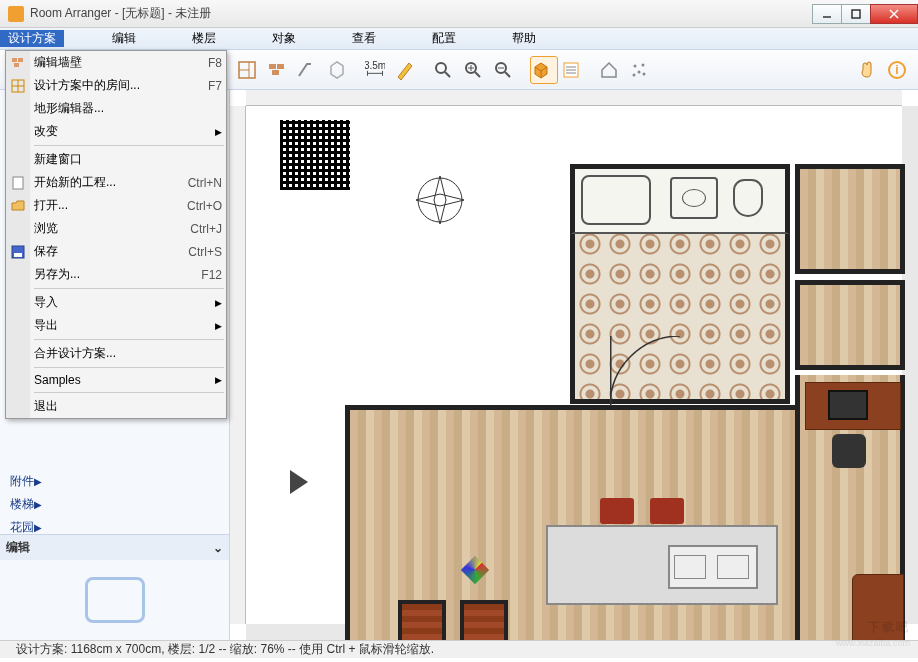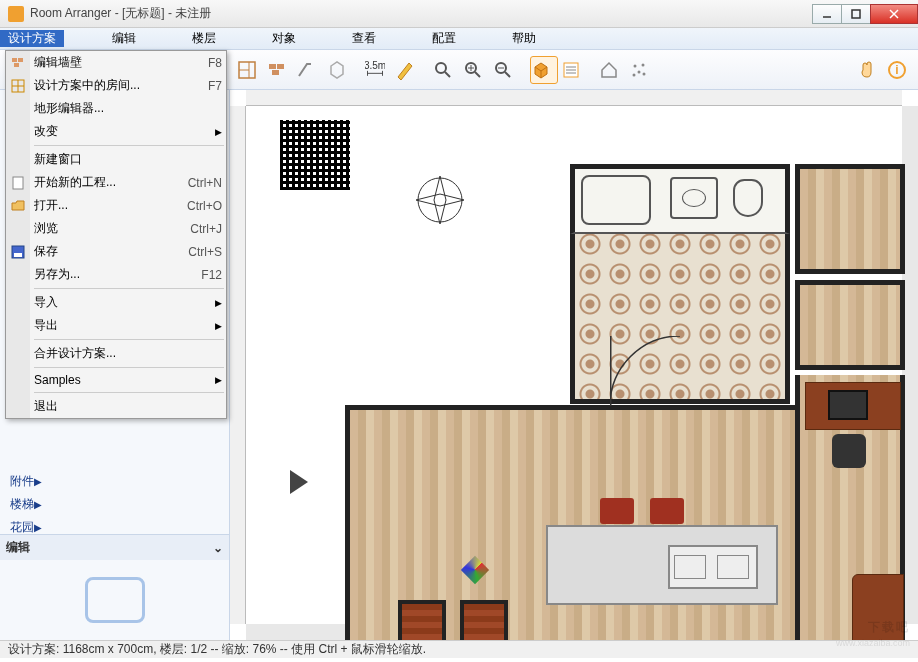--- a/index.html
+++ b/index.html
@@ -56,21 +56,21 @@
 
 
 .wood { background: repeating-linear-gradient(90deg, #d4b896 0 8px, #c9ad87 8px 16px, #dec9a8 16px 24px); }
 .tile-ornate { background-color: #e8e0d0;
   background-image:
      radial-gradient(circle at 15px 15px, #b89070 4px, transparent 5px),
      radial-gradient(circle at 15px 15px, transparent 8px, #b89070 9px, #b89070 10px, transparent 11px);
   background-size: 30px 30px; }
 
 
-.statusbar { height: 18px; background: #f0f0f0; border-top: 1px solid #ccc; display: flex; align-items: flex-end; padding: 0 8px; color: #333; }
+.statusbar { height: 18px; background: #f0f0f0; border-top: 1px solid #ccc; display: flex; align-items: flex-end; padding: 0 16px; color: #333; }
 
 
 .qr { position: absolute; width: 70px; height: 70px;
   background:
     repeating-linear-gradient(0deg, #000 0 3px, transparent 3px 6px),
     repeating-linear-gradient(90deg, #000 0 3px, transparent 3px 6px);
   background-blend-mode: multiply; }
 .compass { position: absolute; width: 60px; height: 60px; }
 .compass svg { width: 100%; height: 100%; }
 .play-tri { position: absolute; }

